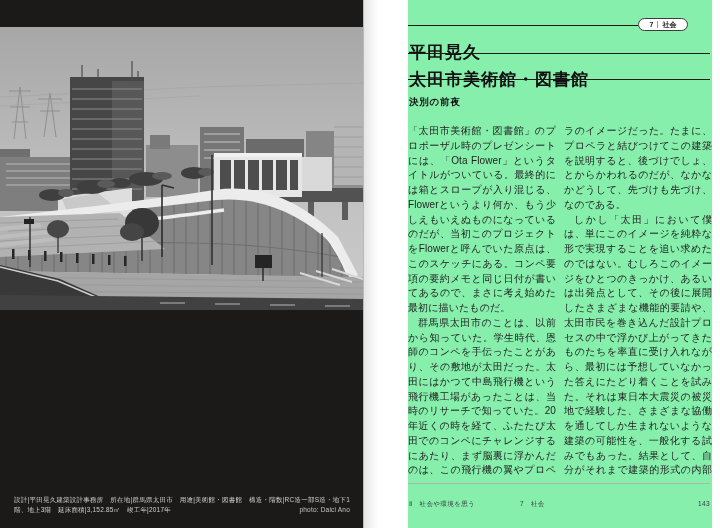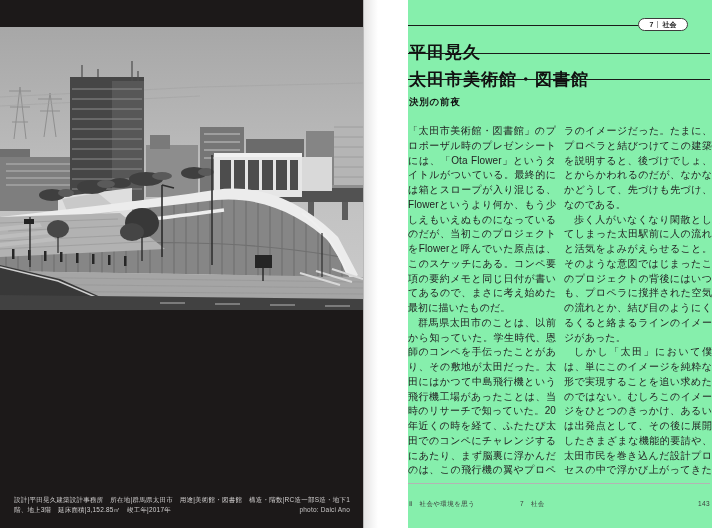--- a/index.html
+++ b/index.html
@@ -237,21 +237,20 @@
     <h1 class="title-line title1">平田晃久</h1>
     <div class="rule rule-mid1"></div>
     <h1 class="title-line title2">太田市美術館・図書館</h1>
     <div class="rule rule-mid2"></div>
 
     <h2 class="subtitle">決別の前夜</h2>
 
     <div class="body-columns">
         <p>「太田市美術館・図書館」のプロポーザル時のプレゼンシートには、「Ota Flower」というタイトルがついている。最終的には箱とスロープが入り混じる、Flowerというより何か、もう少しえもいえぬものになっているのだが、当初このプロジェクトをFlowerと呼んでいた原点は、このスケッチにある。コンペ要項の要約メモと同じ日付が書いてあるので、まさに考え始めた最初に描いたものだ。</p>
         <p class="indent">群馬県太田市のことは、以前から知っていた。学生時代、恩師のコンペを手伝ったことがあり、その敷地が太田だった。太田にはかつて中島飛行機という飛行機工場があったことは、当時のリサーチで知っていた。20年近くの時を経て、ふたたび太田でのコンペにチャレンジするにあたり、まず脳裏に浮かんだのは、この飛行機の翼やプロペラのイメージだった。たまに、プロペラと結びつけてこの建築を説明すると、後づけでしょ、とからかわれるのだが、なかなかどうして、先づけも先づけ、なのである。</p>
-        <p class="indent">歩く人がいなくなり閑散としてしまった太田駅前に人の流れと活気をよみがえらせること。そのような意図ではじまったこのプロジェクトの背後にはいつも、プロペラに撹拌された空気の流れとか、結び目のようにくるくると絡まるラインのイメージがあった。</p>
         <p class="indent">しかし「太田」において僕は、単にこのイメージを純粋な形で実現することを追い求めたのではない。むしろこのイメージをひとつのきっかけ、あるいは出発点として、その後に展開したさまざまな機能的要請や、太田市民を巻き込んだ設計プロセスの中で浮かび上がってきたものたちを率直に受け入れながら、最初には予想していなかった答えにたどり着くことを試みた。それは東日本大震災の被災地で経験した、さまざまな協働を通してしか生まれないような建築の可能性を、一般化する試みでもあった。結果として、自分がそれまで建築的形式の内部で試みてきた多様さ以上の多様さを持った場が、生まれたような気がしている。</p>
       </div>
 
     <div class="rule rule-bottom"></div>
 
     <div class="page-footer">
       <span class="footer-chapter">Ⅱ　社会や環境を思う</span>
       <span class="footer-section">7　社会</span>
       <span class="footer-pageno">143</span>
     </div>

